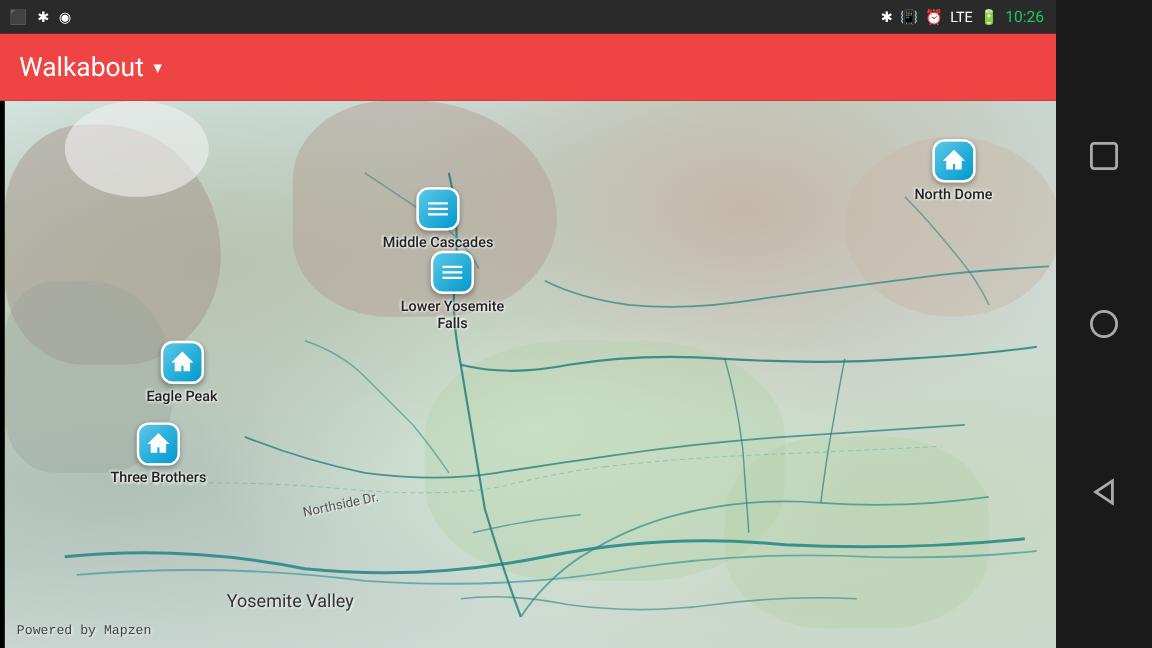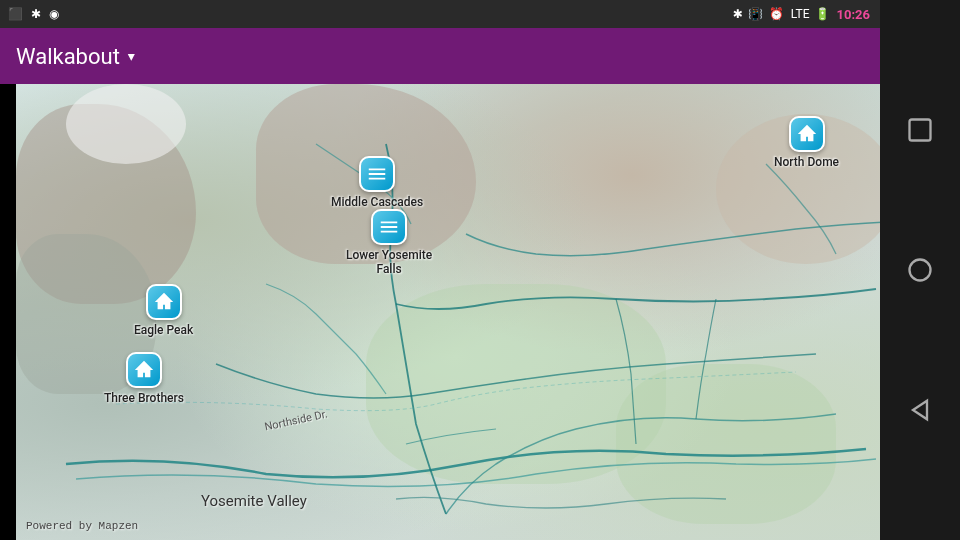--- a/index.html
+++ b/index.html
@@ -5,35 +5,35 @@
     * { margin: 0; padding: 0; box-sizing: border-box; }
     body { width: 960px; height: 540px; overflow: hidden; background: #000; font-family: 'Roboto', Arial, sans-serif; }
 
     
     #status-bar {
       position: absolute; top: 0; left: 0; width: 880px; height: 28px;
       background: #2a2a2a; display: flex; align-items: center;
       justify-content: flex-end; padding: 0 10px; gap: 6px; z-index: 100;
     }
     .status-icon { color: #fff; font-size: 12px; }
-    .status-time { color: #ec4899; font-size: 13px; font-weight: bold; }
+    .status-time { color: #22c55e; font-size: 13px; font-weight: normal; }
     .status-left { position: absolute; left: 8px; display: flex; gap: 8px; }
 
     
     #app-bar {
       position: absolute; top: 28px; left: 0; width: 880px; height: 56px;
-      background: #701a75; display: flex; align-items: center; padding: 0 16px;
+      background: #ef4444; display: flex; align-items: center; padding: 0 16px;
       z-index: 100;
     }
     #app-title { color: #fff; font-size: 22px; font-weight: 400; margin-right: 8px; }
     #dropdown-icon { color: #fff; font-size: 14px; cursor: pointer; }
 
     
     #map-area {
-      position: absolute; top: 84px; left: 16px; width: 880px; height: 456px;
+      position: absolute; top: 84px; left: 4px; width: 880px; height: 456px;
       overflow: hidden; background: #84cc16;
     }
 
     
     #map-bg {
       position: absolute; top: 0; left: 0; width: 100%; height: 100%;
       background:
         radial-gradient(ellipse at 20% 30%, #b8c4b0 0%, transparent 40%),
         radial-gradient(ellipse at 70% 20%, #c4b8a8 0%, transparent 35%),
         radial-gradient(ellipse at 50% 60%, #d4e8d4 0%, transparent 45%),

